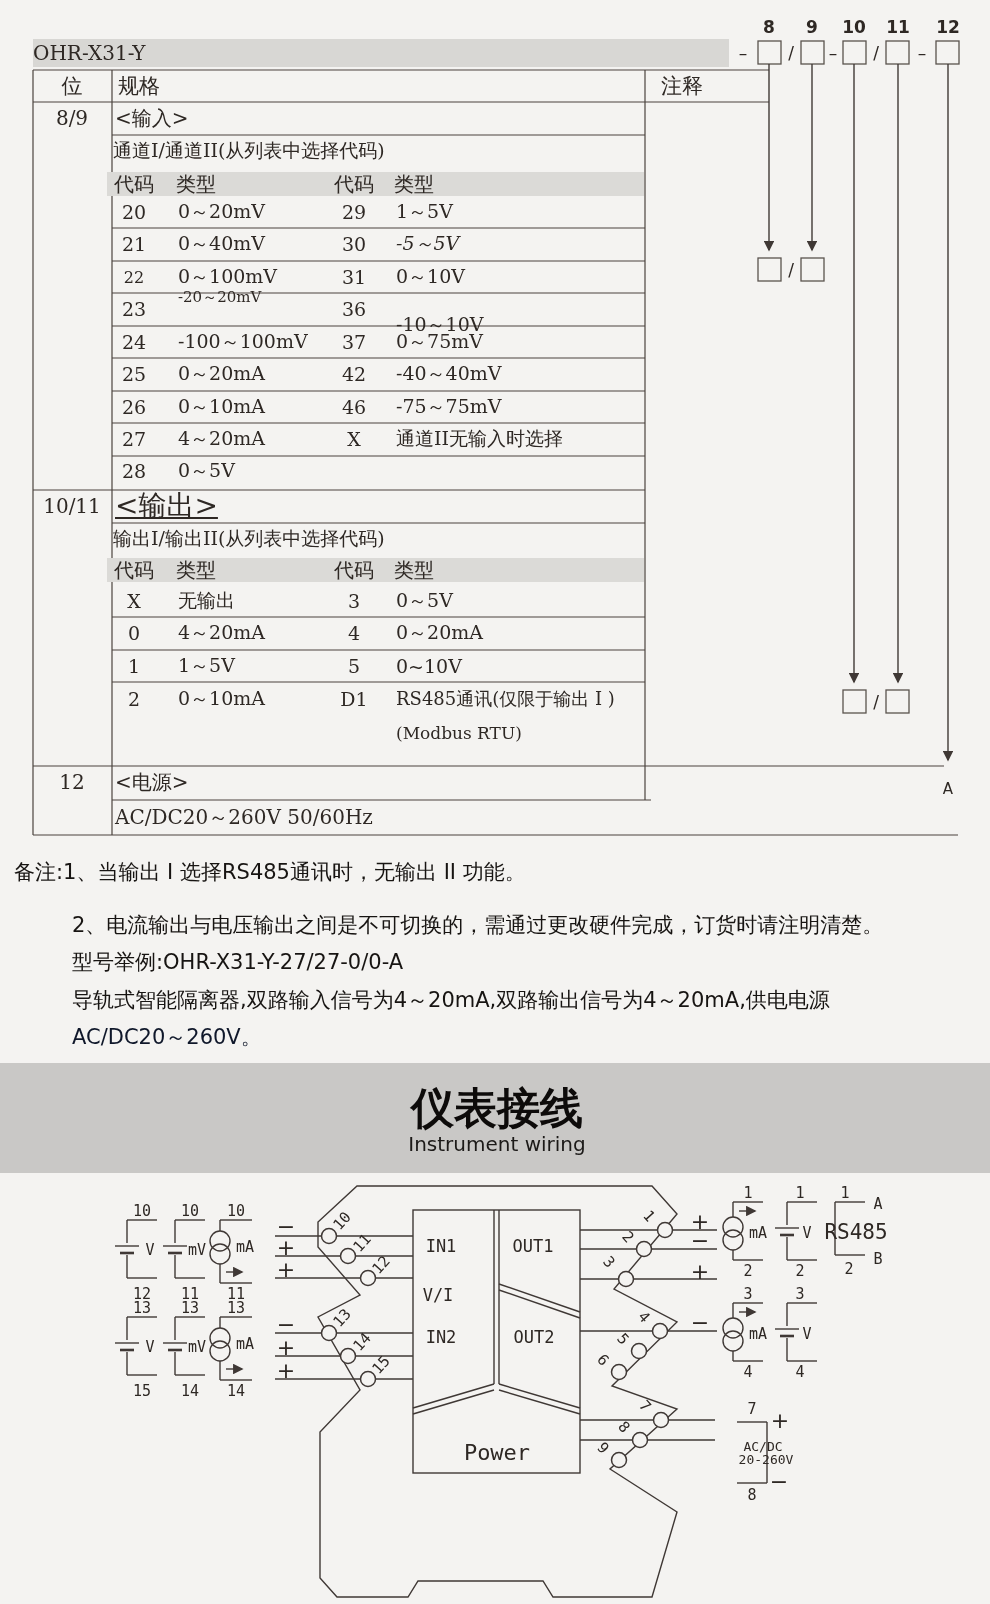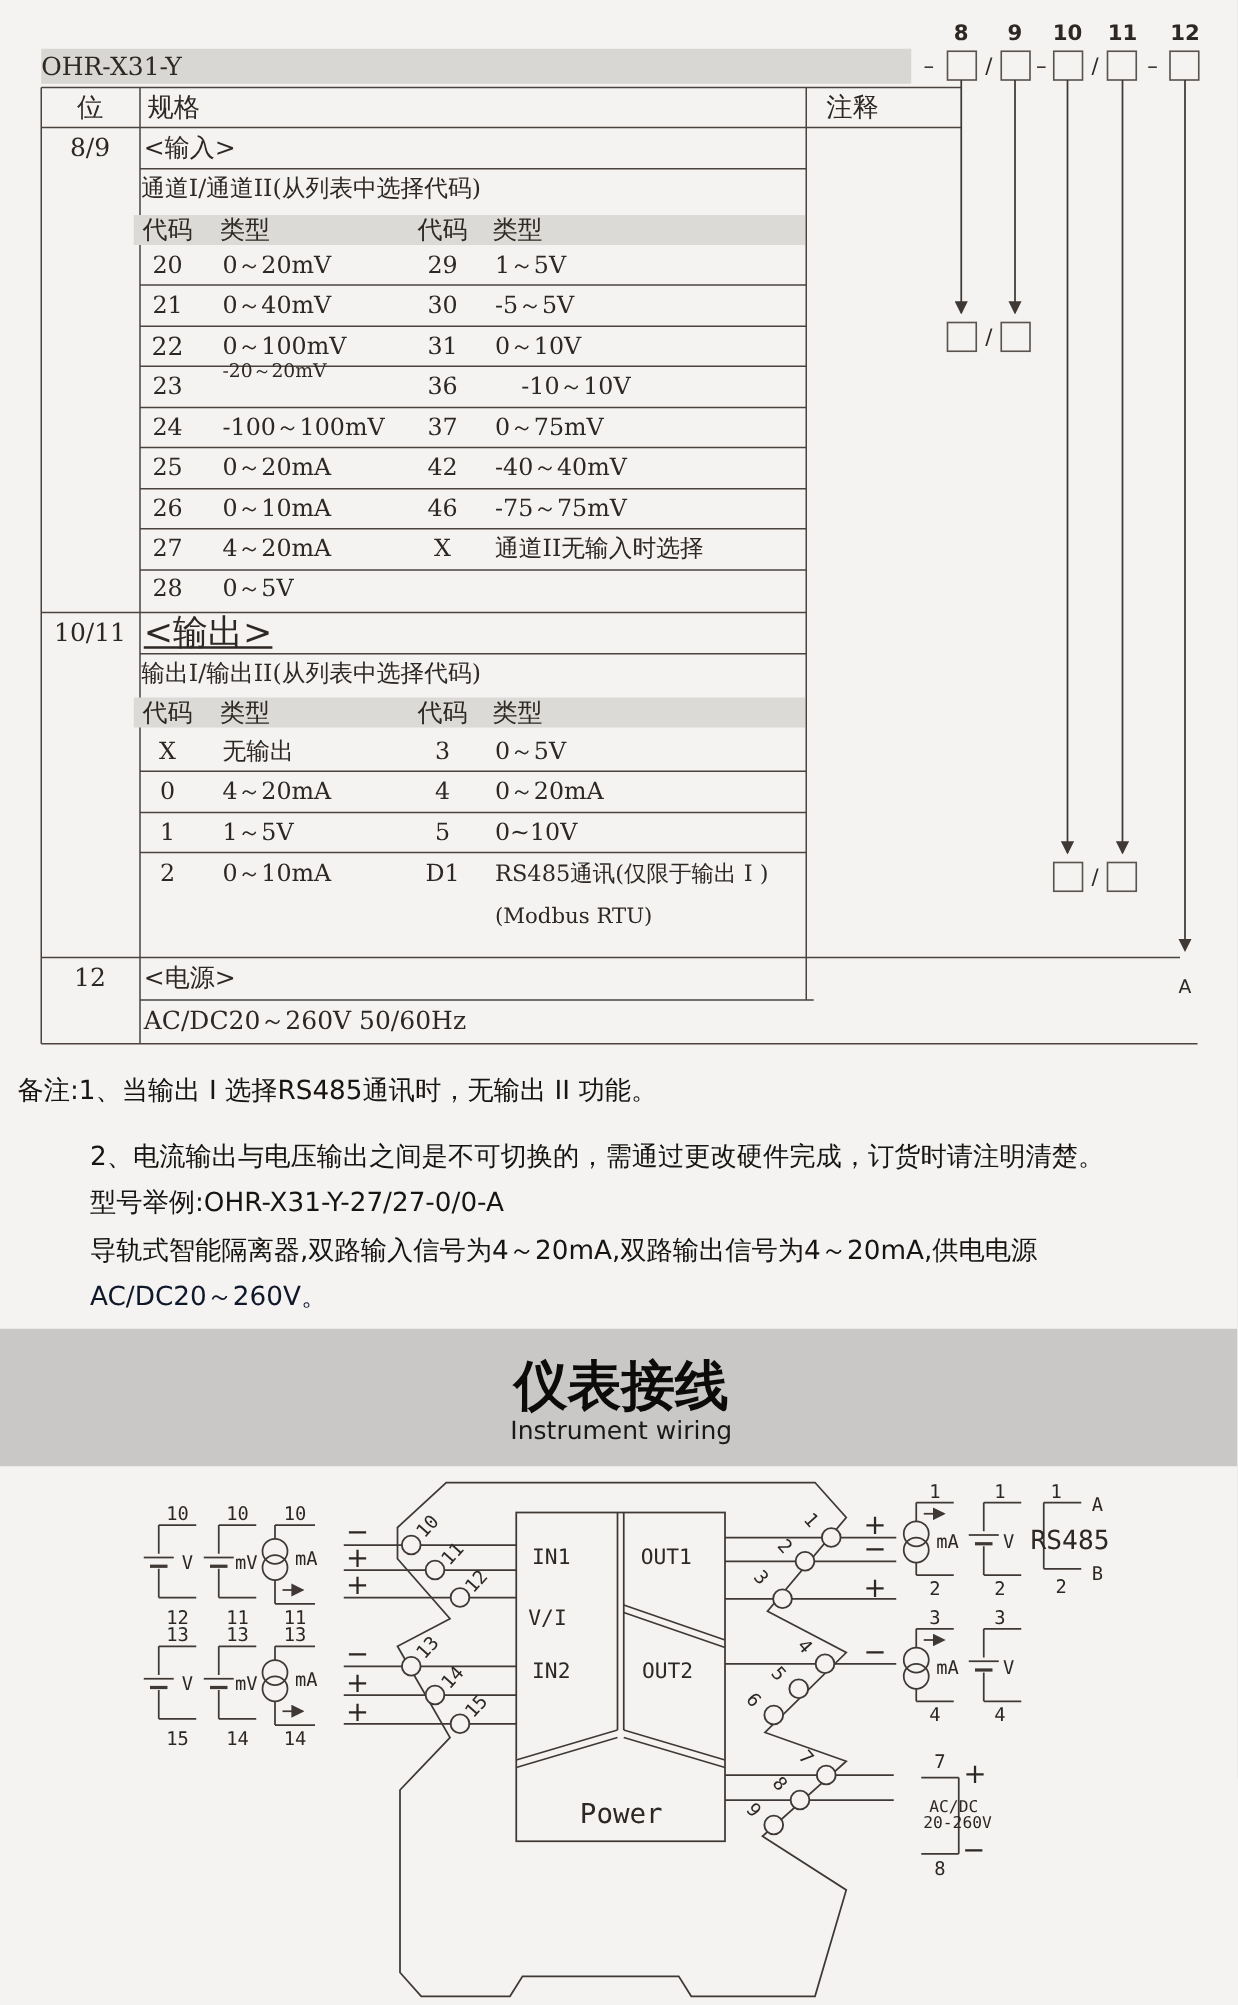--- a/index.html
+++ b/index.html
@@ -255,31 +255,31 @@
   <div class="abs ser lft" style="left:394px;top:184px;font-size:20px;">类型</div>
 
   <div class="abs ser ctr" style="left:134px;top:212px;font-size:19px;">20</div>
   <div class="abs ser lft" style="left:178px;top:212px;font-size:19px;">0～20mV</div>
   <div class="abs ser ctr" style="left:354px;top:212px;font-size:19px;">29</div>
   <div class="abs ser lft" style="left:396px;top:212px;font-size:19px;">1～5V</div>
 
   <div class="abs ser ctr" style="left:134px;top:244px;font-size:19px;">21</div>
   <div class="abs ser lft" style="left:178px;top:244px;font-size:19px;">0～40mV</div>
   <div class="abs ser ctr" style="left:354px;top:244px;font-size:19px;">30</div>
-  <div class="abs ser lft" style="left:396px;top:244px;font-size:19px;">-5～5V</div>
-
-  <div class="abs ser ctr" style="left:134px;top:277px;font-size:20px;">22</div>
+  <div class="abs ser lft" style="left:396px;top:244px;font-size:19px;font-style:italic;">-5～5V</div>
+
+  <div class="abs ser ctr" style="left:134px;top:277px;font-size:16px;">22</div>
   <div class="abs ser lft" style="left:178px;top:277px;font-size:19px;">0～100mV</div>
   <div class="abs ser ctr" style="left:354px;top:277px;font-size:19px;">31</div>
   <div class="abs ser lft" style="left:396px;top:277px;font-size:19px;">0～10V</div>
 
   <div class="abs ser ctr" style="left:134px;top:309px;font-size:19px;">23</div>
   <div class="abs ser lft" style="left:178px;top:297px;font-size:15px;">-20～20mV</div>
   <div class="abs ser ctr" style="left:354px;top:309px;font-size:19px;">36</div>
-  <div class="abs ser lft" style="left:396px;top:309px;font-size:19px;margin-left:21px;">-10～10V</div>
+  <div class="abs ser lft" style="left:396px;top:325px;font-size:19px;">-10～10V</div>
 
   <div class="abs ser ctr" style="left:134px;top:342px;font-size:19px;">24</div>
   <div class="abs ser lft" style="left:178px;top:342px;font-size:19px;">-100～100mV</div>
   <div class="abs ser ctr" style="left:354px;top:342px;font-size:19px;">37</div>
   <div class="abs ser lft" style="left:396px;top:342px;font-size:19px;">0～75mV</div>
 
   <div class="abs ser ctr" style="left:134px;top:374px;font-size:19px;">25</div>
   <div class="abs ser lft" style="left:178px;top:374px;font-size:19px;">0～20mA</div>
   <div class="abs ser ctr" style="left:354px;top:374px;font-size:19px;">42</div>
   <div class="abs ser lft" style="left:396px;top:374px;font-size:19px;">-40～40mV</div>

